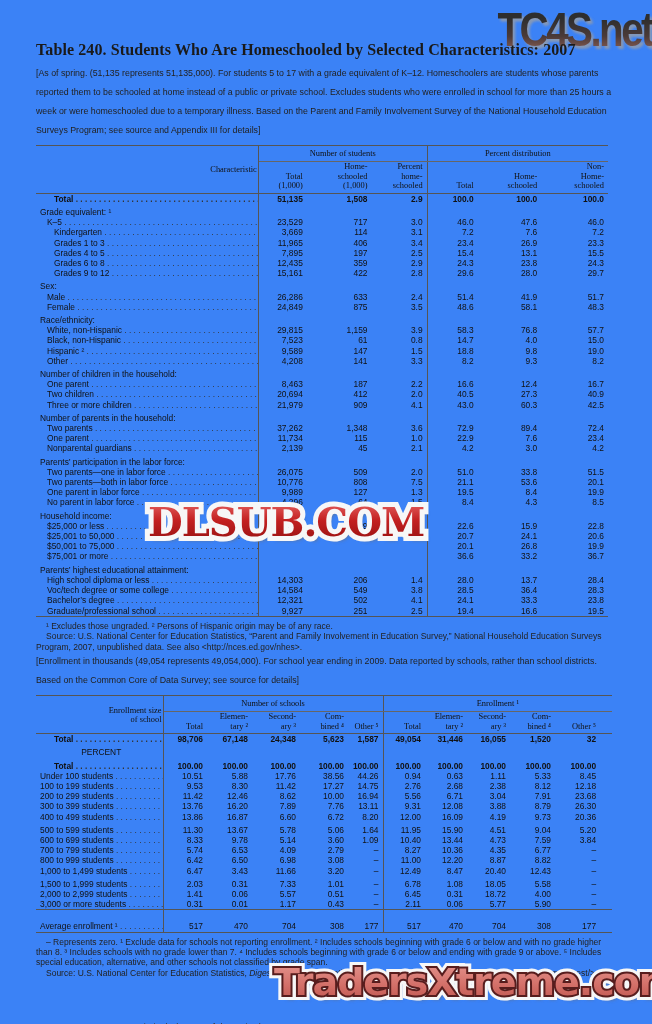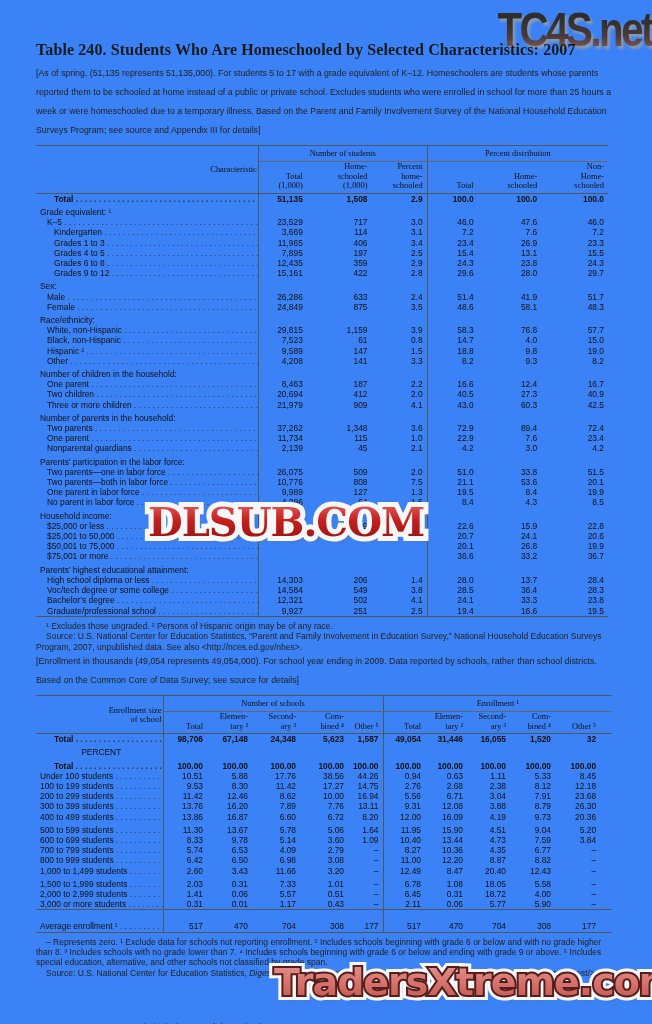--- a/index.html
+++ b/index.html
@@ -679,21 +679,21 @@
             <td class="c-num c3">3.08</td>
             <td class="c-num c4">–</td>
             <td class="c-num c5">11.00</td>
             <td class="c-num c6">12.20</td>
             <td class="c-num c7">8.87</td>
             <td class="c-num c8">8.82</td>
             <td class="c-num c9">–</td>
           </tr>
           <tr class="data">
             <td class="c-label i0 lead"><span class="lbl">1,000 to 1,499 students</span></td>
-            <td class="c-num c0">2.60</td>
+            <td class="c-num c0">6.47</td>
             <td class="c-num c1">3.43</td>
             <td class="c-num c2">11.66</td>
             <td class="c-num c3">3.20</td>
             <td class="c-num c4">–</td>
             <td class="c-num c5">12.49</td>
             <td class="c-num c6">8.47</td>
             <td class="c-num c7">20.40</td>
             <td class="c-num c8">12.43</td>
             <td class="c-num c9">–</td>
           </tr>

